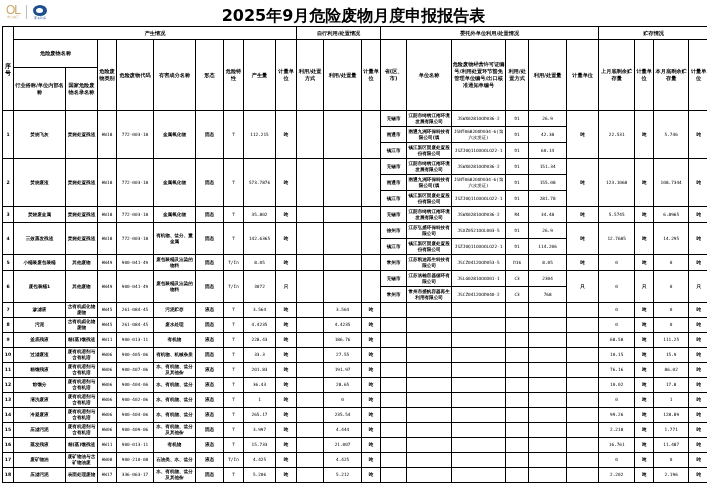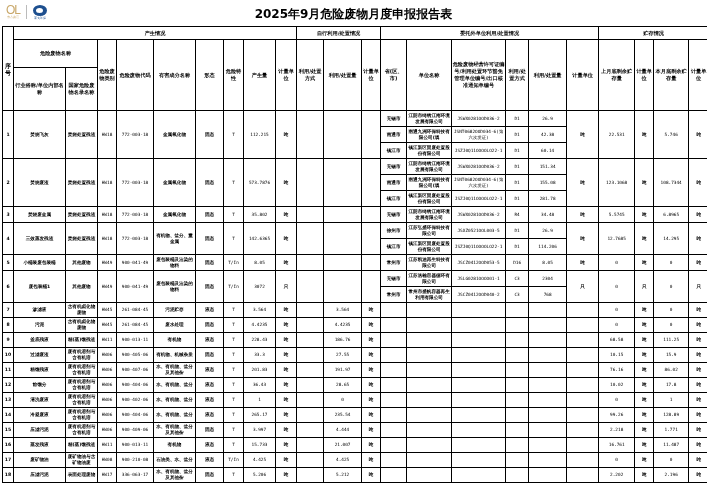--- a/index.html
+++ b/index.html
@@ -4,21 +4,21 @@
 <style>
   html, body { margin:0; padding:0; background:#fff; }
   body { width:707px; height:494px; overflow:hidden; font-family:"DejaVu Sans", sans-serif; color:#000; position:relative; }
   .logo-area { position:absolute; left:6px; top:3px; height:18px; display:flex; align-items:center; gap:6px; }
   .logo-ol { font-family:"Liberation Sans", sans-serif; font-size:12px; color:#c9a86a; line-height:10px; letter-spacing:-1px; text-align:center; }
   .logo-ol small { display:block; font-size:3px; color:#c9a86a; letter-spacing:0; line-height:4px; }
   .logo-sep { width:1px; height:14px; background:#bbb; }
   .logo-mark { width:14px; height:11px; border-radius:50%; background:#1d4f8f; position:relative; }
   .logo-mark:after { content:""; position:absolute; left:3px; top:3px; width:7px; height:5px; border-radius:50%; background:#fff; }
   .logo-sub { font-size:3px; color:#1d4f8f; }
-  .title { position:absolute; left:0; right:0; top:6px; text-align:center; font-size:12px; font-weight:bold; font-family:"DejaVu Sans", sans-serif; }
+  .title { position:absolute; left:0; right:0; top:6px; text-align:center; font-size:16px; font-weight:bold; font-family:"DejaVu Sans", sans-serif; }
   table { position:absolute; left:2px; top:26px; width:704px; border-collapse:collapse; table-layout:fixed; }
   td, th { border:0.8px solid #000; font-size:4.6px; text-align:center; vertical-align:middle; padding:0; line-height:6px; font-weight:bold; overflow:hidden; }
   th { font-size:5.2px; line-height:7px; }
   th.big { font-size:6px; }
   td.thick-l { border-left:1.5px solid #777; }
   .mono { font-family:"DejaVu Sans Mono", monospace; font-weight:normal; font-size:4.4px; }
 </style>
 </head>
 <body>
 

